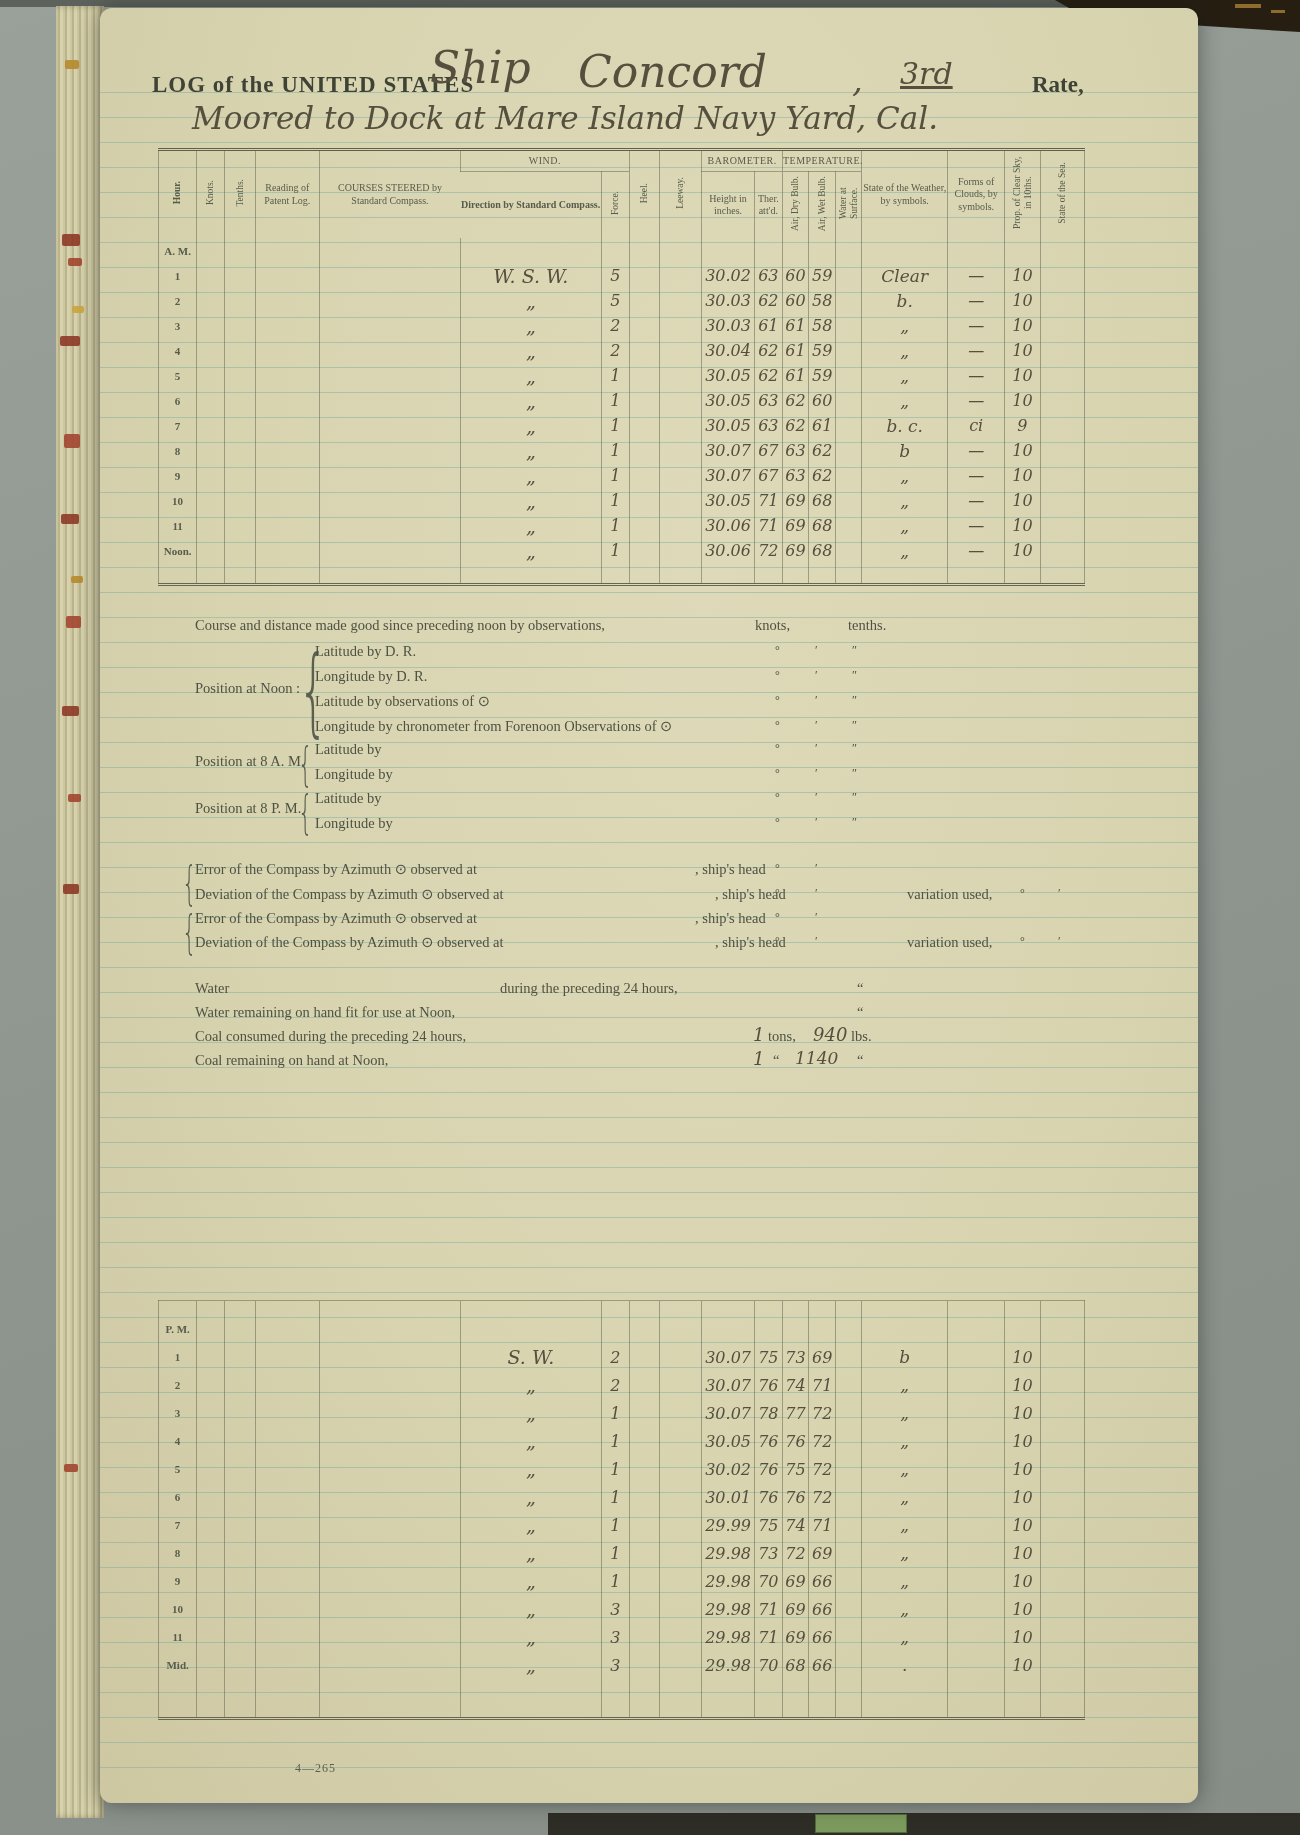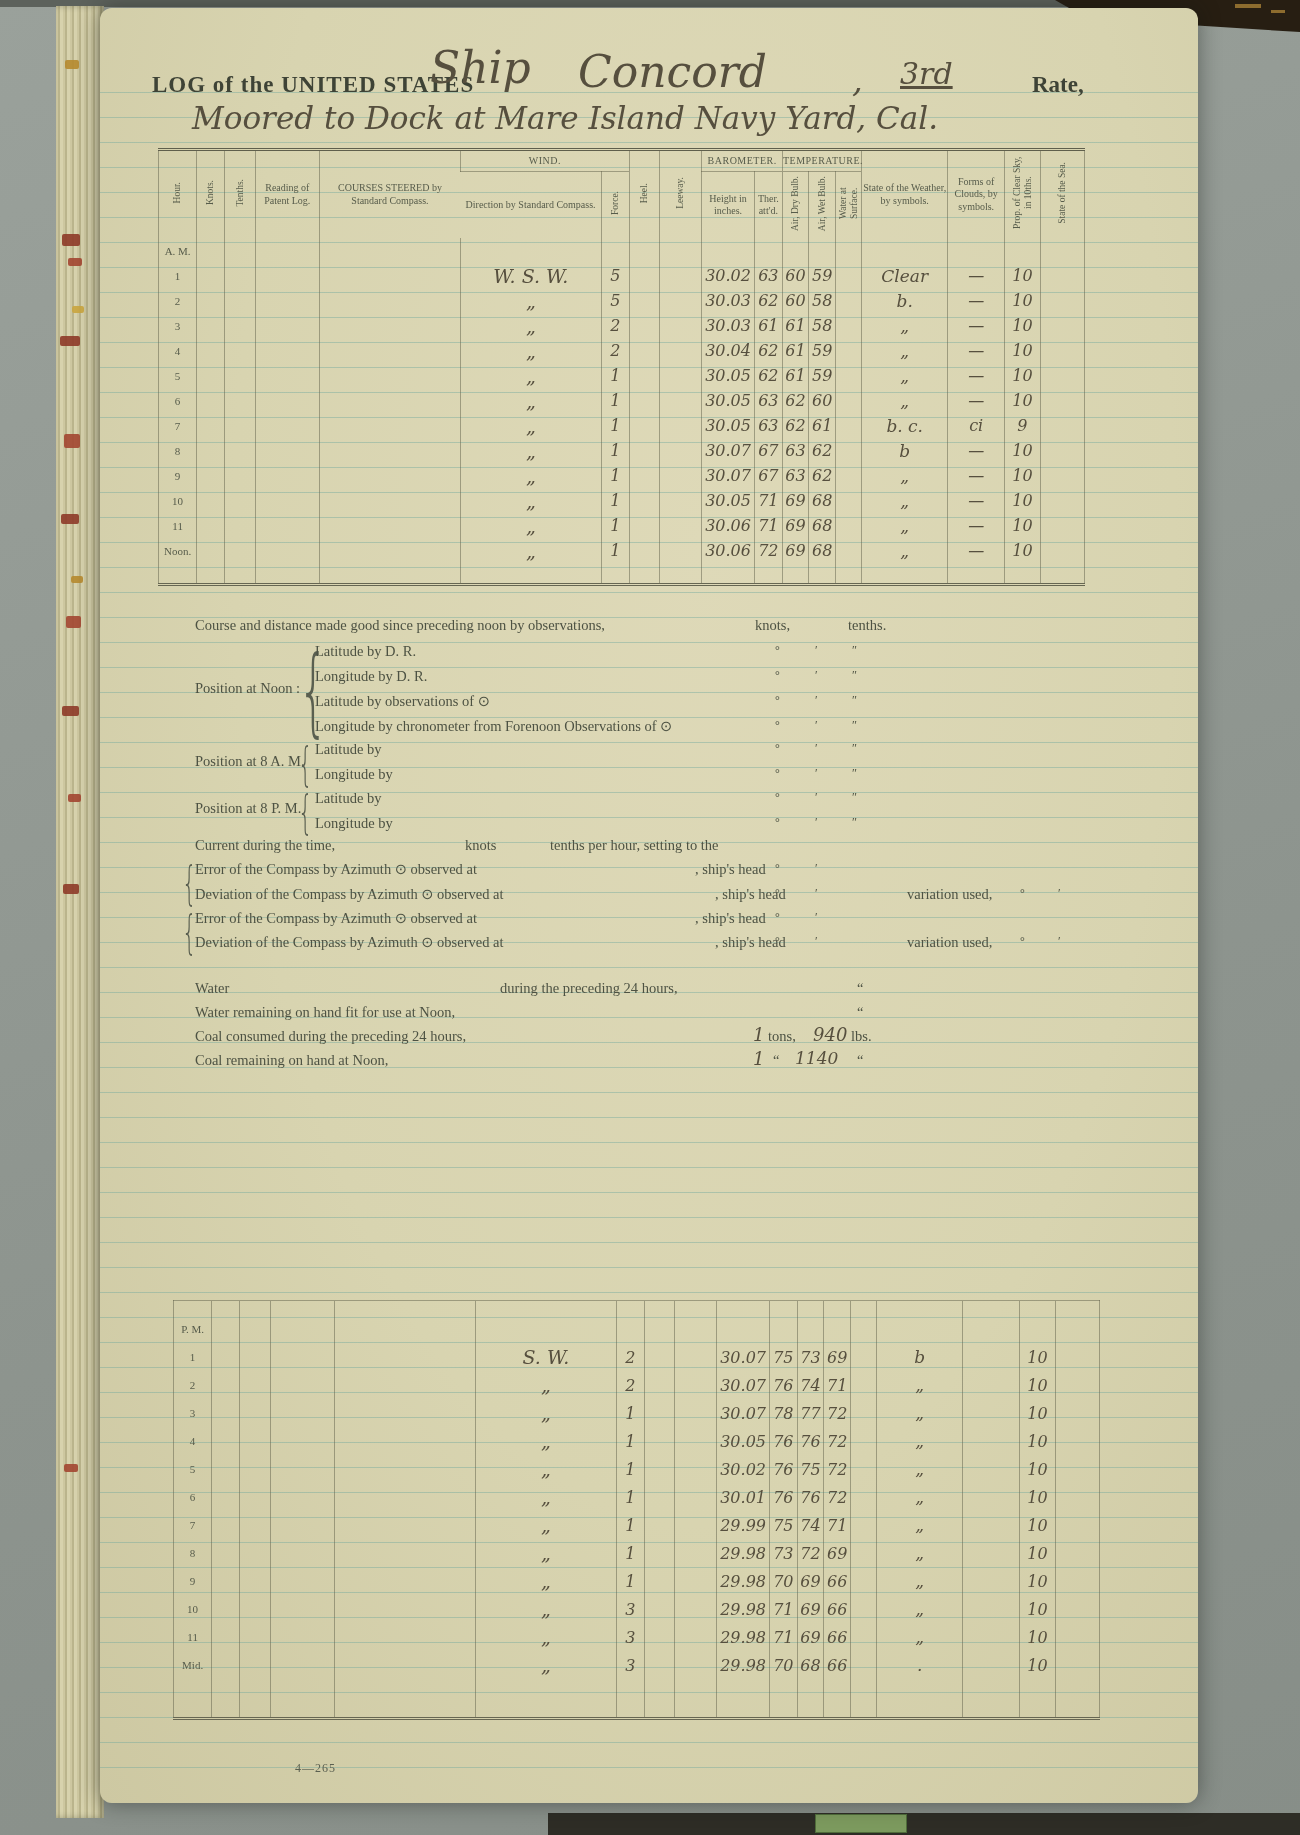--- a/index.html
+++ b/index.html
@@ -38,27 +38,27 @@
   .title-name{left:478px;top:38px;font-size:44px;}
   .title-comma{left:752px;top:52px;font-size:34px;}
   .title-rate-val{left:800px;top:48px;font-size:30px;text-decoration:underline;}
   .title-rate{left:932px;top:64px;font-size:23px;font-weight:bold;color:#3e4336;}
   .location{left:92px;top:92px;font-size:31px;}
   
   .logtable{position:absolute;border-collapse:collapse;table-layout:fixed;width:927px;left:58px;}
   .logtable th,.logtable td{padding:0;margin:0;}
   .logtable th{font-weight:normal;color:#575c4b;font-size:10px;line-height:1.25;border-left:1px solid var(--line);vertical-align:middle;text-align:center;}
   .logtable td{border-left:1px solid var(--line);text-align:center;vertical-align:middle;overflow:visible;}
-  .logtable th:first-child,.logtable td:first-child{border-left:none;}
+  .logtable th:first-child,.logtable td:first-child{border-left:none;font-weight:bold;}
   .grp{border-bottom:1px solid var(--line);font-size:11px;letter-spacing:.5px;height:20px;}
   .hrow2 th{height:66px;}
   .vert span{writing-mode:vertical-rl;transform:rotate(180deg);display:inline-block;max-height:62px;font-size:9.5px;line-height:1.15;}
   th[rowspan] .vspan{max-height:78px;}
   .am{top:140px;border:1px solid var(--line);border-top:3px double #5f5f4c;border-bottom:3px double #666652;}
-  .pm{top:1292px;border:1px solid var(--line);border-bottom:3px double #666652;margin-left:15px;}
+  .pm{top:1292px;border:1px solid var(--line);border-bottom:3px double #666652;}
   .am td{height:25px;}
   .pm td{height:28px;}
   td.pc{font-size:11px;color:#575c4b;}
   td.hw{font-family:"DejaVu Serif",serif;font-style:italic;font-size:16px;color:var(--hw);}
   td.dir{font-size:19px;}
   td.wx{font-size:17px;}
   tr.sp20 td{height:20px;}
   tr.sp14 td{height:14px;}
   tr.sp38 td{height:38px;}
   
@@ -532,25 +532,20 @@
           </div>
 
           <div class="fl">
             <span class="pt" style="left:215px">Longitude by</span>
             <span class="sym s1">°</span>
             <span class="sym s2">′</span>
             <span class="sym s3">″</span>
           </div>
         </div>
 
-      <div class="ln" style="top:242px">
-        <span class="pt" style="left:95px">Current during the time,</span>
-        <span class="pt" style="left:365px">knots</span>
-        <span class="pt" style="left:450px">tenths per hour, setting to the</span>
-      </div>
 
       <span class="brace b2" style="left:82px;top:263px">{</span>
       <div class="ln" style="top:266px">
         <span class="pt" style="left:95px">Error of the Compass by Azimuth ⊙ observed at</span>
         <span class="pt" style="left:595px">, ship's head</span>
         <span class="sym s1">°</span>
         <span class="sym s2">′</span>
       </div>
       <div class="ln" style="top:291px">
         <span class="pt" style="left:95px">Deviation of the Compass by Azimuth ⊙ observed at</span>

